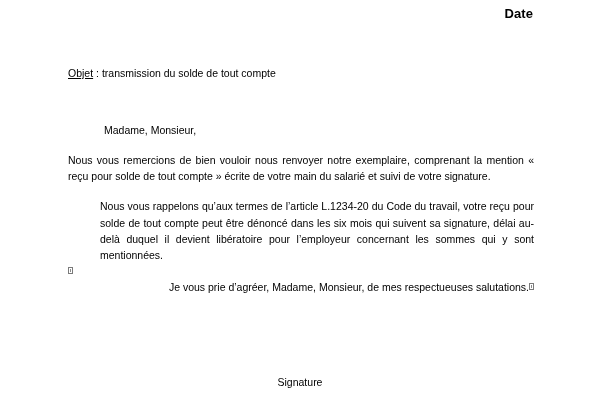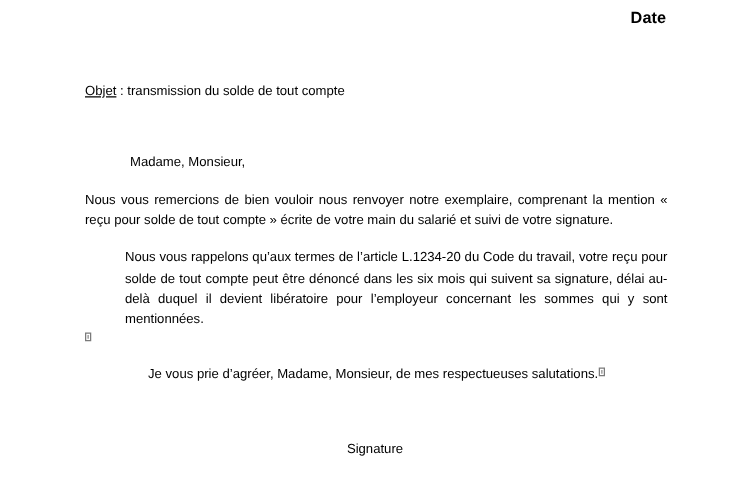--- a/index.html
+++ b/index.html
@@ -84,22 +84,22 @@
   }
   .tofu-line {
     font-size: 10.5px;
     line-height: 16.2px;
     margin: 0;
     text-align: left;
   }
   .closing {
     font-size: 10.5px;
     line-height: 16.2px;
-    margin: 12px;
-    text-align: center;
+    margin: 0;
+    text-align: right;
   }
   
   .tofu {
     display: inline-block;
     width: 5px;
     height: 7px;
     border: 1px solid #7a7a7a;
     box-sizing: border-box;
     position: relative;
     top: -1px;
@@ -111,21 +111,21 @@
     left: 1px;
     top: 1px;
     width: 1px;
     height: 3px;
     background: #8a8a8a;
   }
   
   .signature-line {
     position: absolute;
     left: 0;
-    top: 352px;
+    top: 375px;
     width: 600px;
     text-align: center;
     font-size: 10.5px;
     line-height: 14px;
   }
 </style>
 </head>
 <body>
 
 <div class="page">

